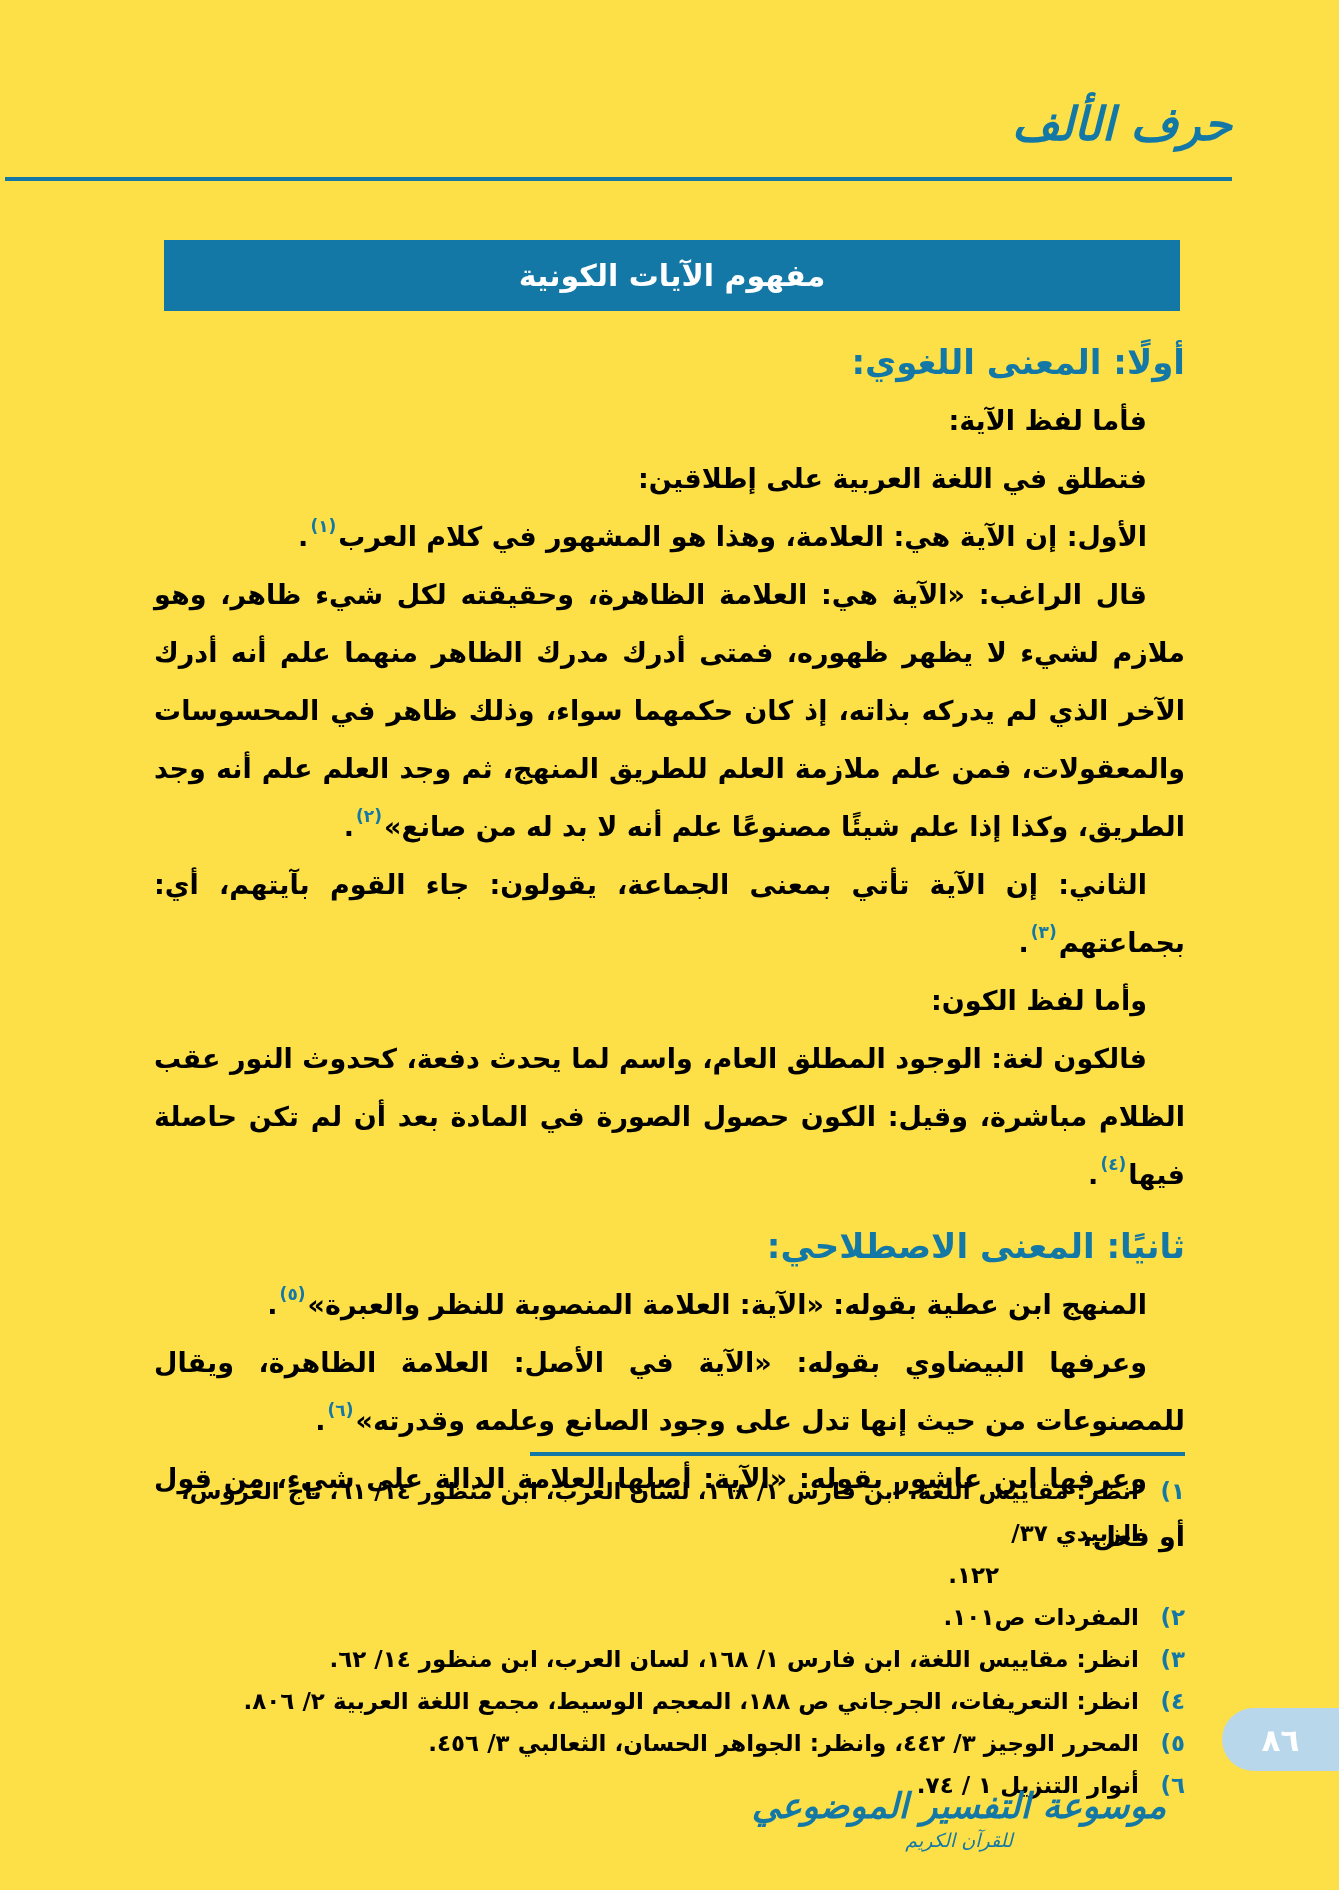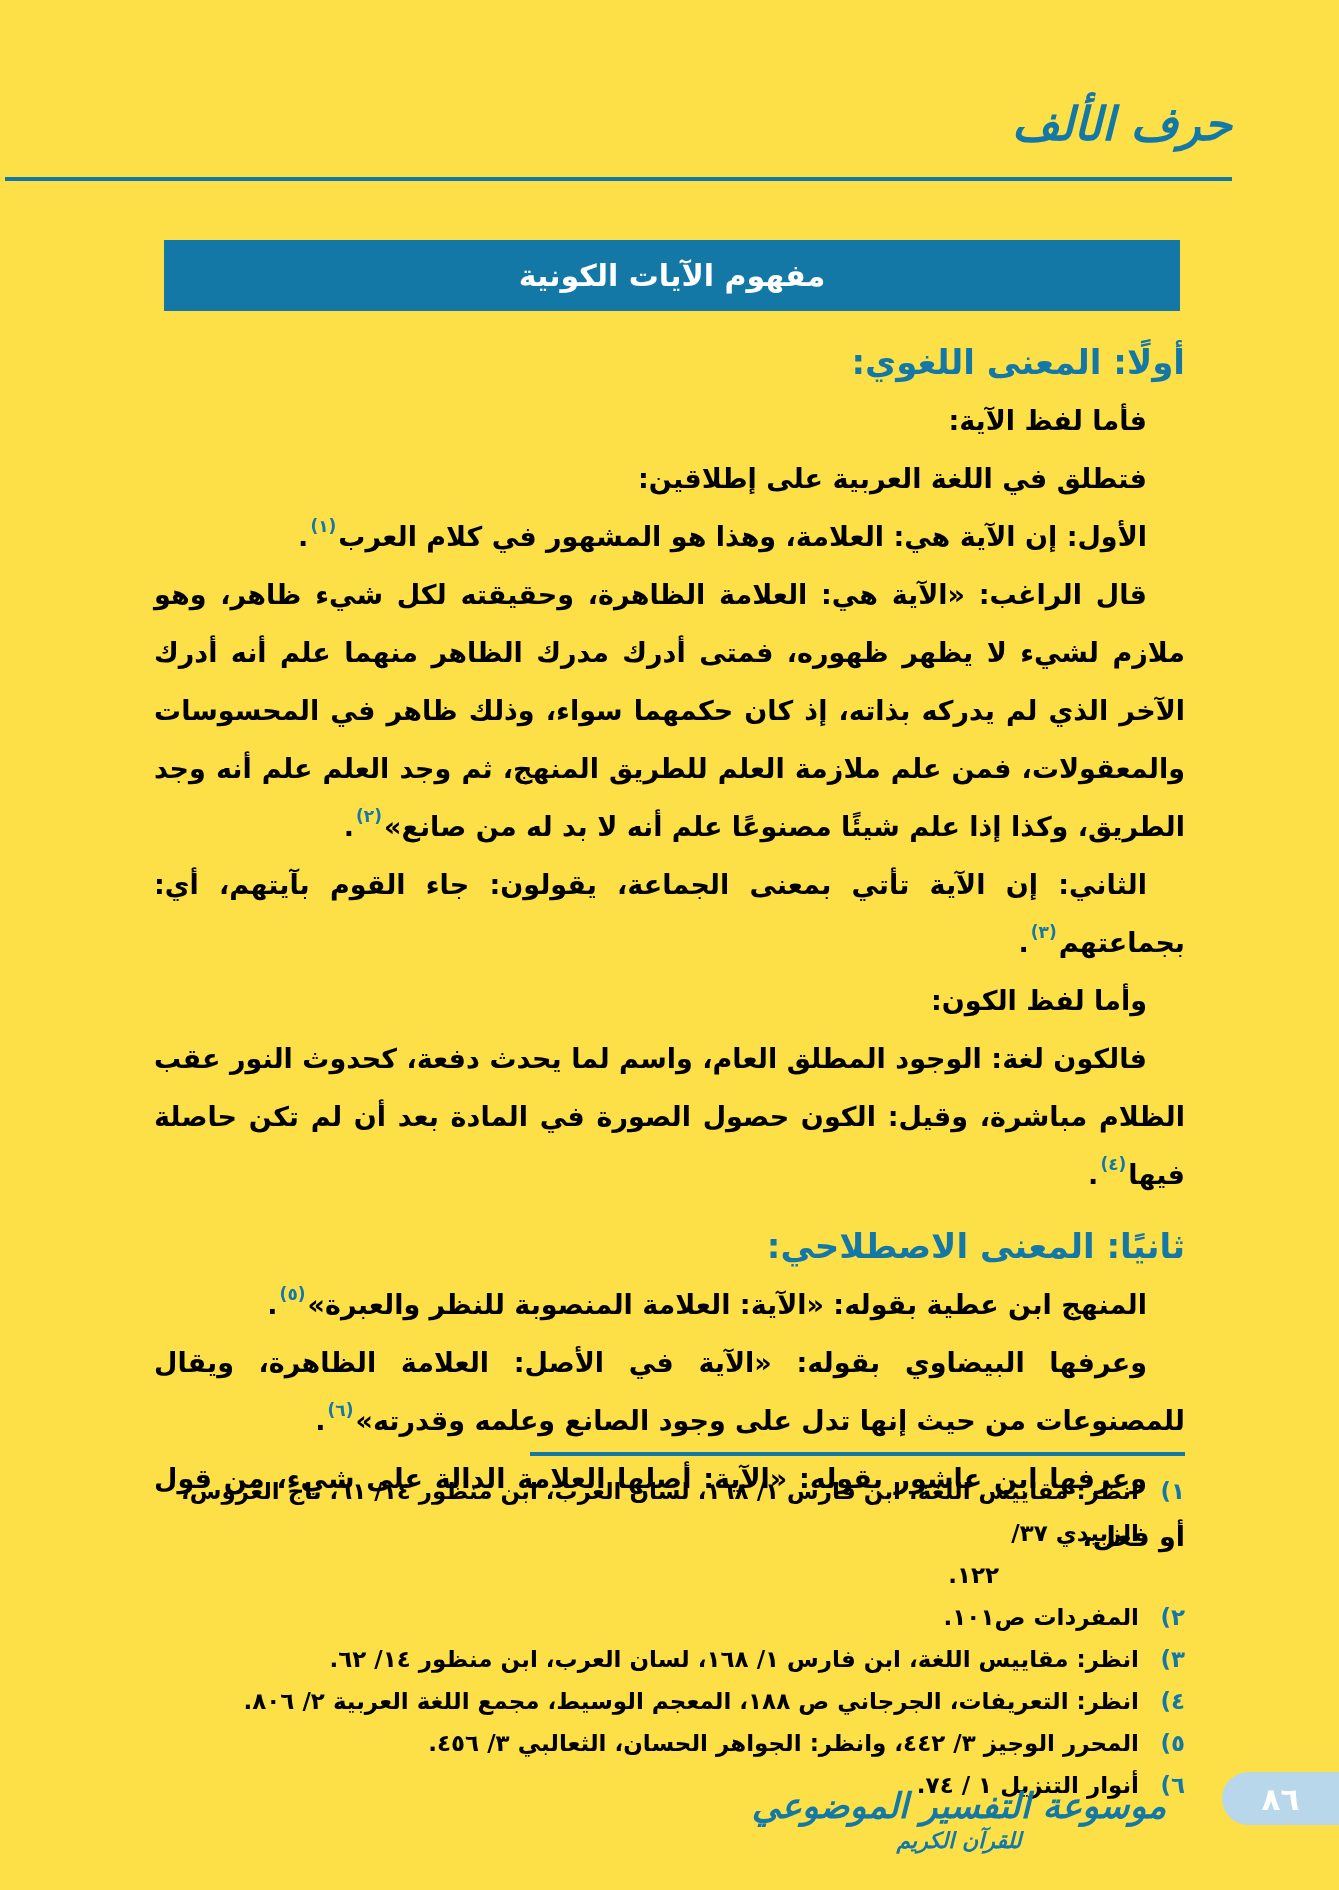--- a/index.html
+++ b/index.html
@@ -100,25 +100,25 @@
     text-align:center;color:var(--accent);margin-top:20px;
   }
   .logo-l1{
     font-family:"DejaVu Serif",serif;
     font-weight:bold;font-style:italic;
     font-size:35px;line-height:40px;
     letter-spacing:-1px;
   }
   .logo-l2{
     font-family:"DejaVu Serif",serif;
-    font-weight:bold;font-style:italic;
-    font-size:22px;line-height:28px;
+    font-weight:normal;font-style:italic;
+    font-size:19px;line-height:28px;
   }
   .page-pill{
-    position:absolute;top:1772px;right:0;width:117px;height:53px;
+    position:absolute;top:1708px;right:0;width:117px;height:63px;
     background:var(--pill);
     border-radius:32px 0 0 32px;
     display:flex;align-items:center;justify-content:center;
   }
   .page-pill span{
     color:#ffffff;font-size:31px;font-weight:bold;
   }
 </style>
 </head>
 <body>

